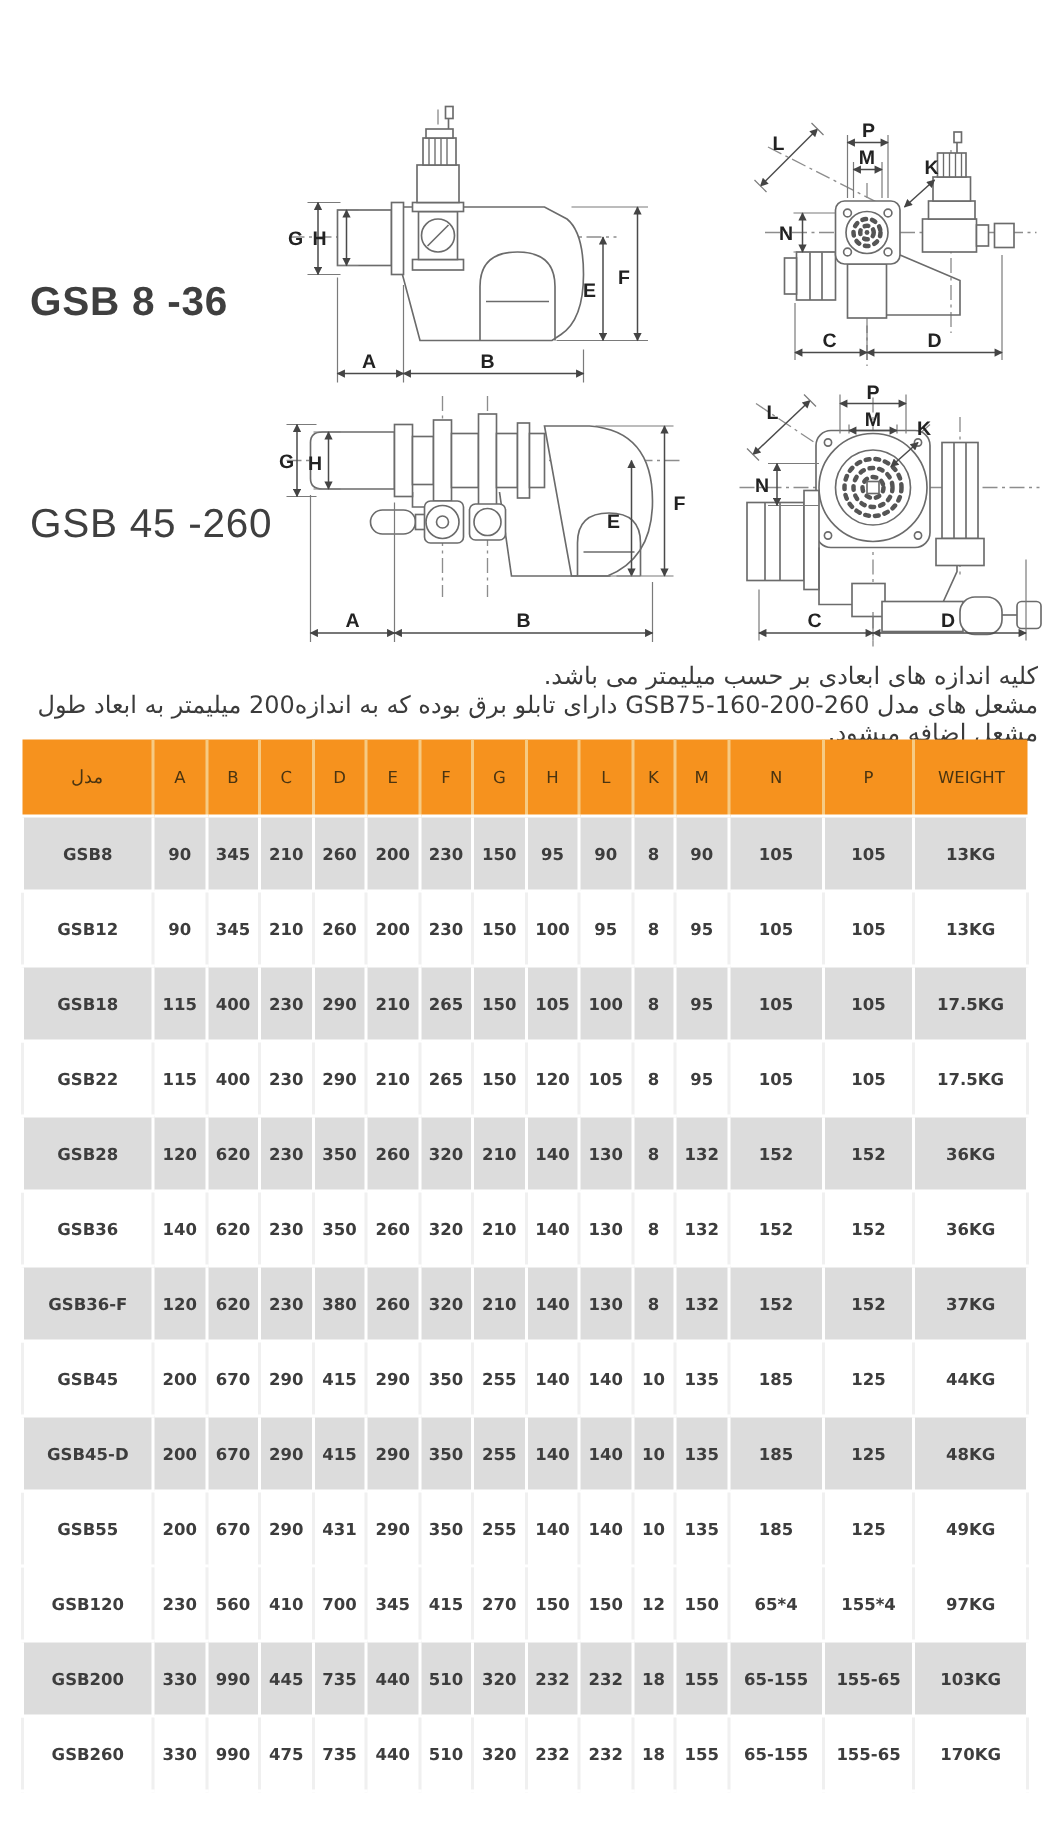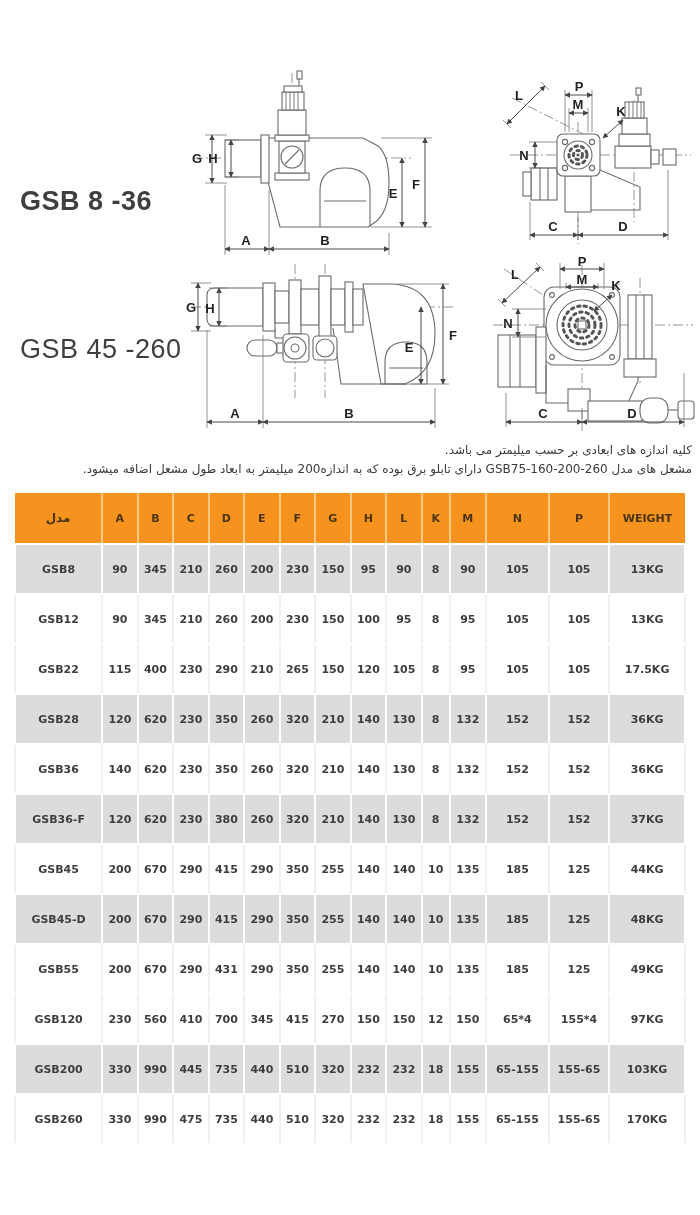--- a/index.html
+++ b/index.html
@@ -26,31 +26,31 @@
   .ext { stroke:#7a7a7a; stroke-width:0.8; }
   .dim { stroke:#4a4a4a; stroke-width:1; marker-start:url(#ah); marker-end:url(#ah); }
   .dimlab { font:bold 13px "Liberation Sans", sans-serif; fill:#222; text-anchor:middle; }
   .dotring { fill:none; stroke:#555; stroke-width:3; stroke-dasharray:2.5 4; stroke-linecap:round; }
   .hatch { stroke:#6b6b6b; stroke-width:0.9; }
 
   .notes {
     position:absolute; top:441px; left:14px; right:8px;
     direction:rtl; text-align:right;
     font-family:"DejaVu Sans", sans-serif;
-    font-size:12px; line-height:19px; color:#3b3b3b;
+    font-size:16px; line-height:19px; color:#3b3b3b;
   }
 
   .table-wrap { position:absolute; top:493px; left:14px; width:672px; }
   table.spec-table {
     width:100%; border-collapse:collapse; table-layout:fixed;
     font-family:"DejaVu Sans","Liberation Sans",sans-serif; text-align:center;
   }
   table.spec-table th {
     background:var(--header-bg,#F6921E); color:#4a3411;
-    height:48px; font-size:11px; font-weight:bold;
+    height:48px; font-size:11px; font-weight:normal;
     border-left:2px solid #f6ca83; border-right:2px solid #f6ca83;
     border-bottom:2px solid #fff;
     margin-left:20px;
   }
   table.spec-table th:first-child { border-left:none; font-size:12px; }
   table.spec-table th:last-child { border-right:none; }
   table.spec-table td {
     height:46px; font-size:11px; font-weight:bold; color:#3d3d3d;
   }
   tr.odd td { background:var(--row-alt,#DCDCDC); border:2px solid #ffffff; }
@@ -349,20 +349,37 @@
             <td>230</td>
             <td>150</td>
             <td>100</td>
             <td>95</td>
             <td>8</td>
             <td>95</td>
             <td>105</td>
             <td>105</td>
             <td>13KG</td>
           </tr>
+          <tr class="odd">
+            <td>GSB18</td>
+            <td>115</td>
+            <td>400</td>
+            <td>230</td>
+            <td>290</td>
+            <td>210</td>
+            <td>265</td>
+            <td>150</td>
+            <td>105</td>
+            <td>100</td>
+            <td>8</td>
+            <td>95</td>
+            <td>105</td>
+            <td>105</td>
+            <td>17.5KG</td>
+          </tr>
           <tr class="even">
             <td>GSB22</td>
             <td>115</td>
             <td>400</td>
             <td>230</td>
             <td>290</td>
             <td>210</td>
             <td>265</td>
             <td>150</td>
             <td>120</td>

